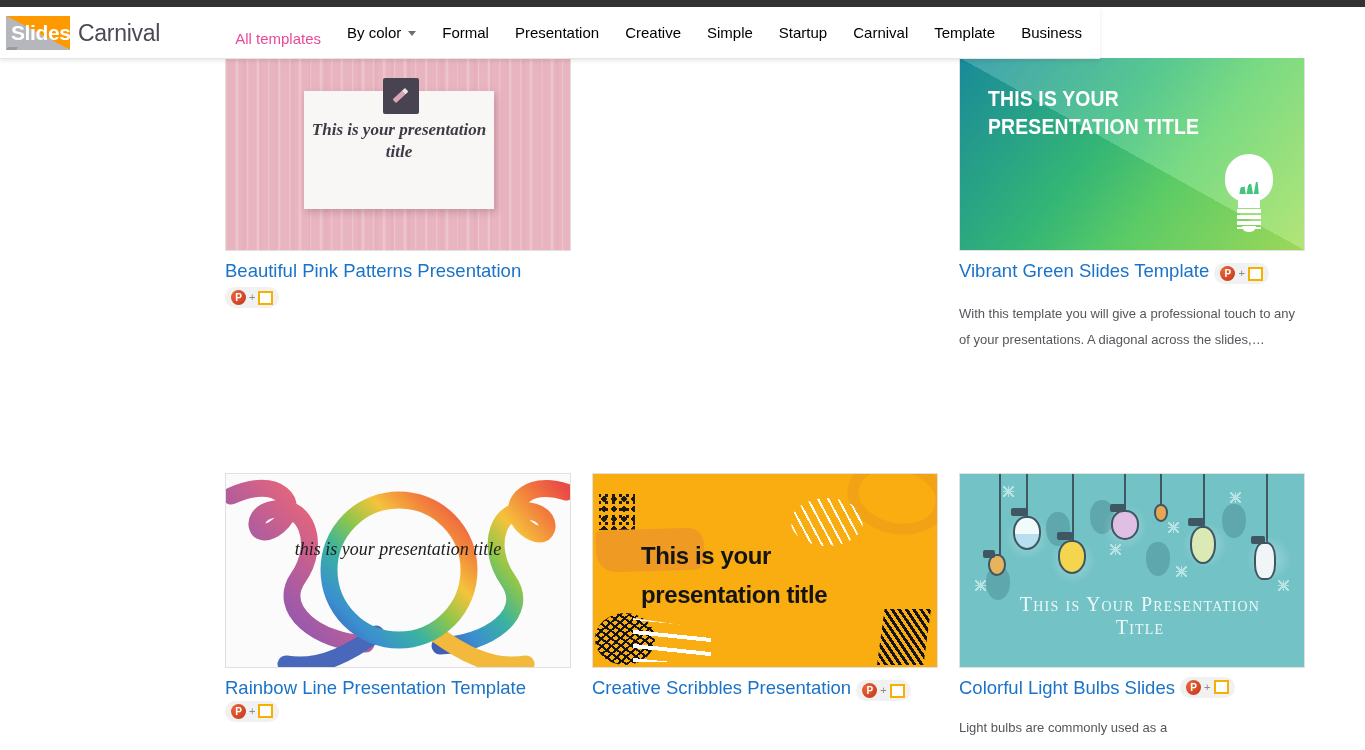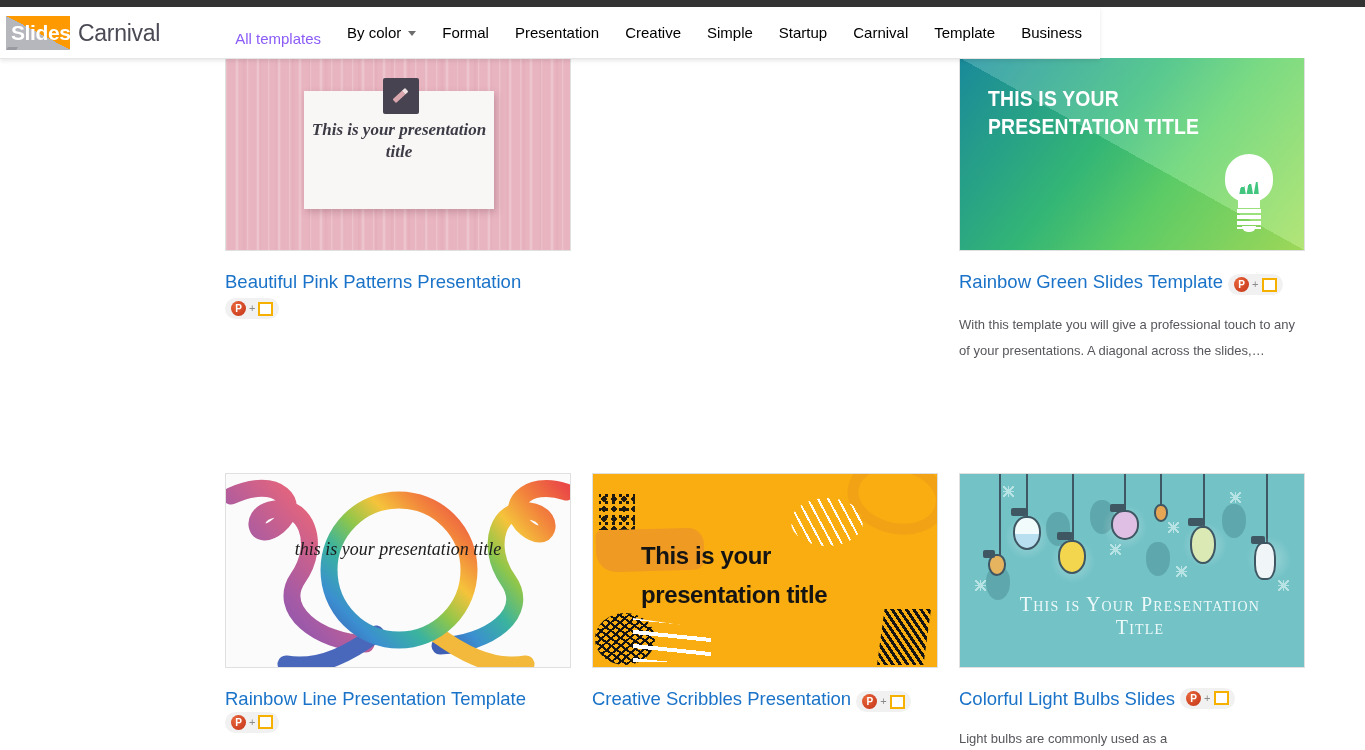--- a/index.html
+++ b/index.html
@@ -97,21 +97,21 @@
   .nav-item {
     font-size: 15px;
     color: #000000;
     padding: 0 13px;
     line-height: 52px;
     white-space: nowrap;
     cursor: pointer;
     display: flex;
     align-items: center;
   }
-  .nav-item.active { color: #8b5cf6; margin-top: 12px; }
+  .nav-item.active { color: #ec4899; margin-top: 12px; }
   .nav-item:last-child { padding-right: 0; }
   .caret {
     display: inline-block;
     margin-left: 7px;
     width: 0; height: 0;
     border-left: 4px solid transparent;
     border-right: 4px solid transparent;
     border-top: 5px solid #6e6e6e;
   }
 
@@ -138,21 +138,21 @@
     height: 195px;
     border: 1px solid #e0e0e0;
     background: #fff;
     position: relative;
     overflow: hidden;
     cursor: pointer;
   }
   .card.r1 .thumb { border-top: none; height: 193px; }
 
   .card-title {
-    margin-top: 19px;
+    margin-top: 8px;
     font-size: 18.5px;
     color: #1a73c8;
     line-height: 24px;
     cursor: pointer;
   }
   .card-title .t-txt { }
 
   .badge {
     display: inline-flex;
     align-items: center;
@@ -525,21 +525,21 @@
       </div>
       <div class="bulb">
         <span class="bulb-glass"></span>
         <span class="bulb-fil"></span>
         <span class="bulb-neck"></span>
         <span class="bulb-base"></span>
         <span class="bulb-tip"></span>
       </div>
     </div>
     <div class="card-title">
-      <span class="t-txt">Rainbow Green Slides Template</span>
+      <span class="t-txt">Vibrant Green Slides Template</span>
       <span class="badge block">
         <span class="ppt-icon"></span>
         <span class="plus">+</span>
         <span class="slides-icon"></span>
       </span>
     </div>
     <div class="card-desc">With this template you will give a professional touch to any of your presentations. A diagonal across the slides,…</div>
   </div>
 
   <div class="card c1 r2">

